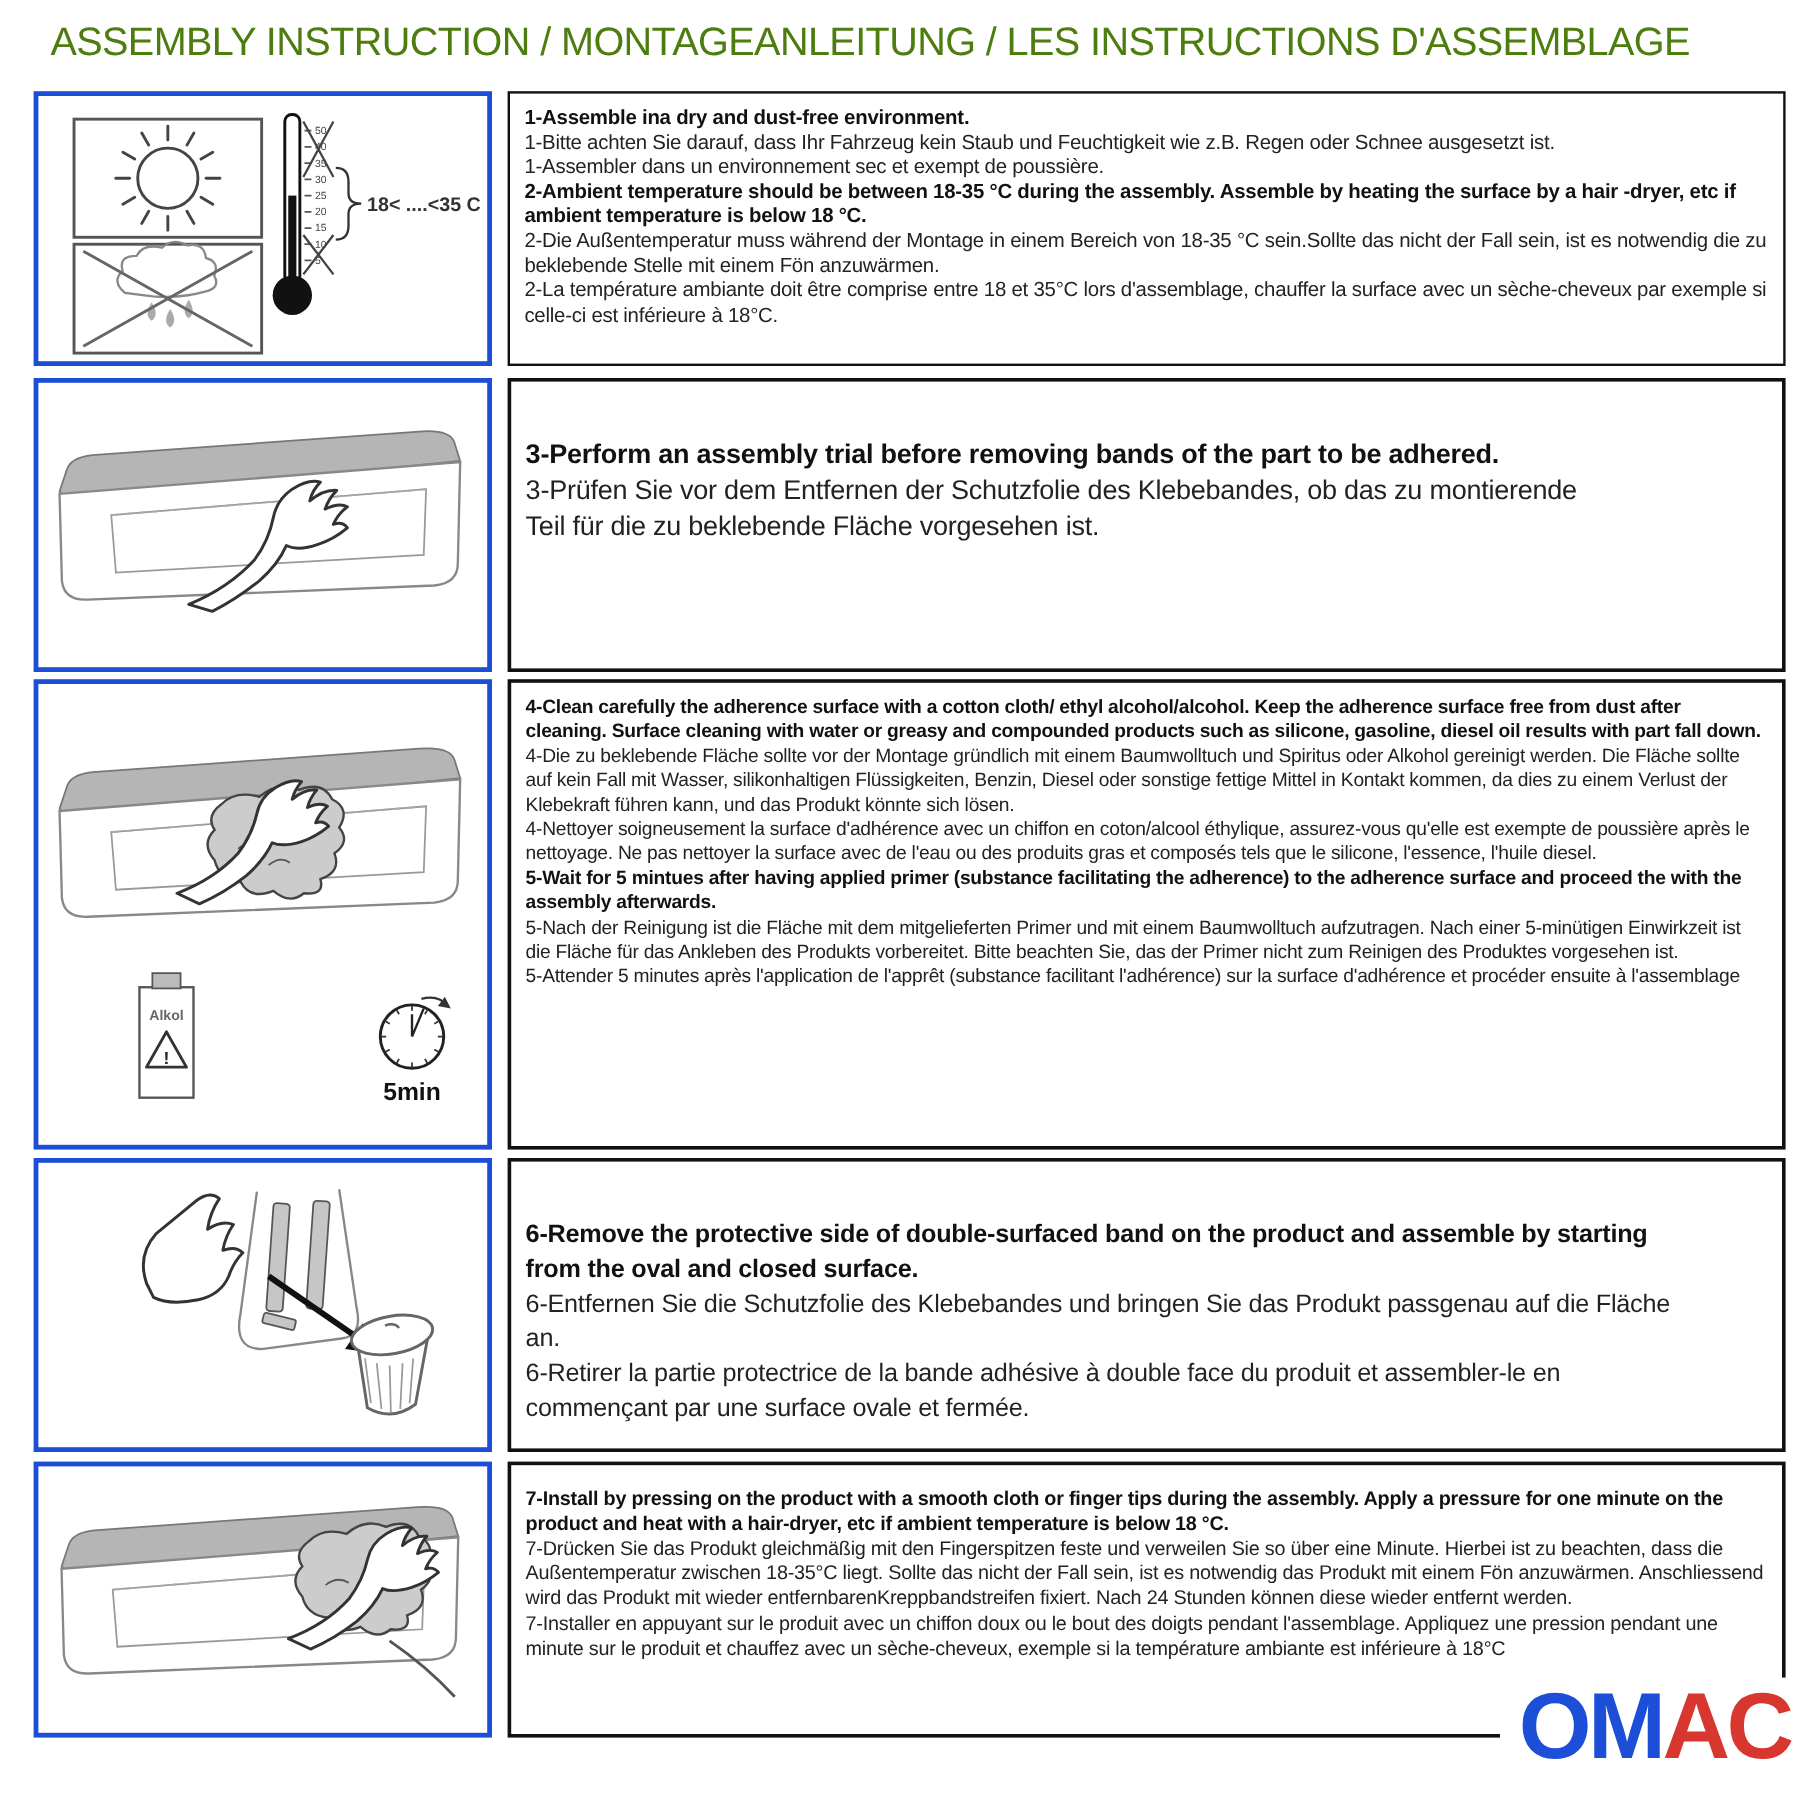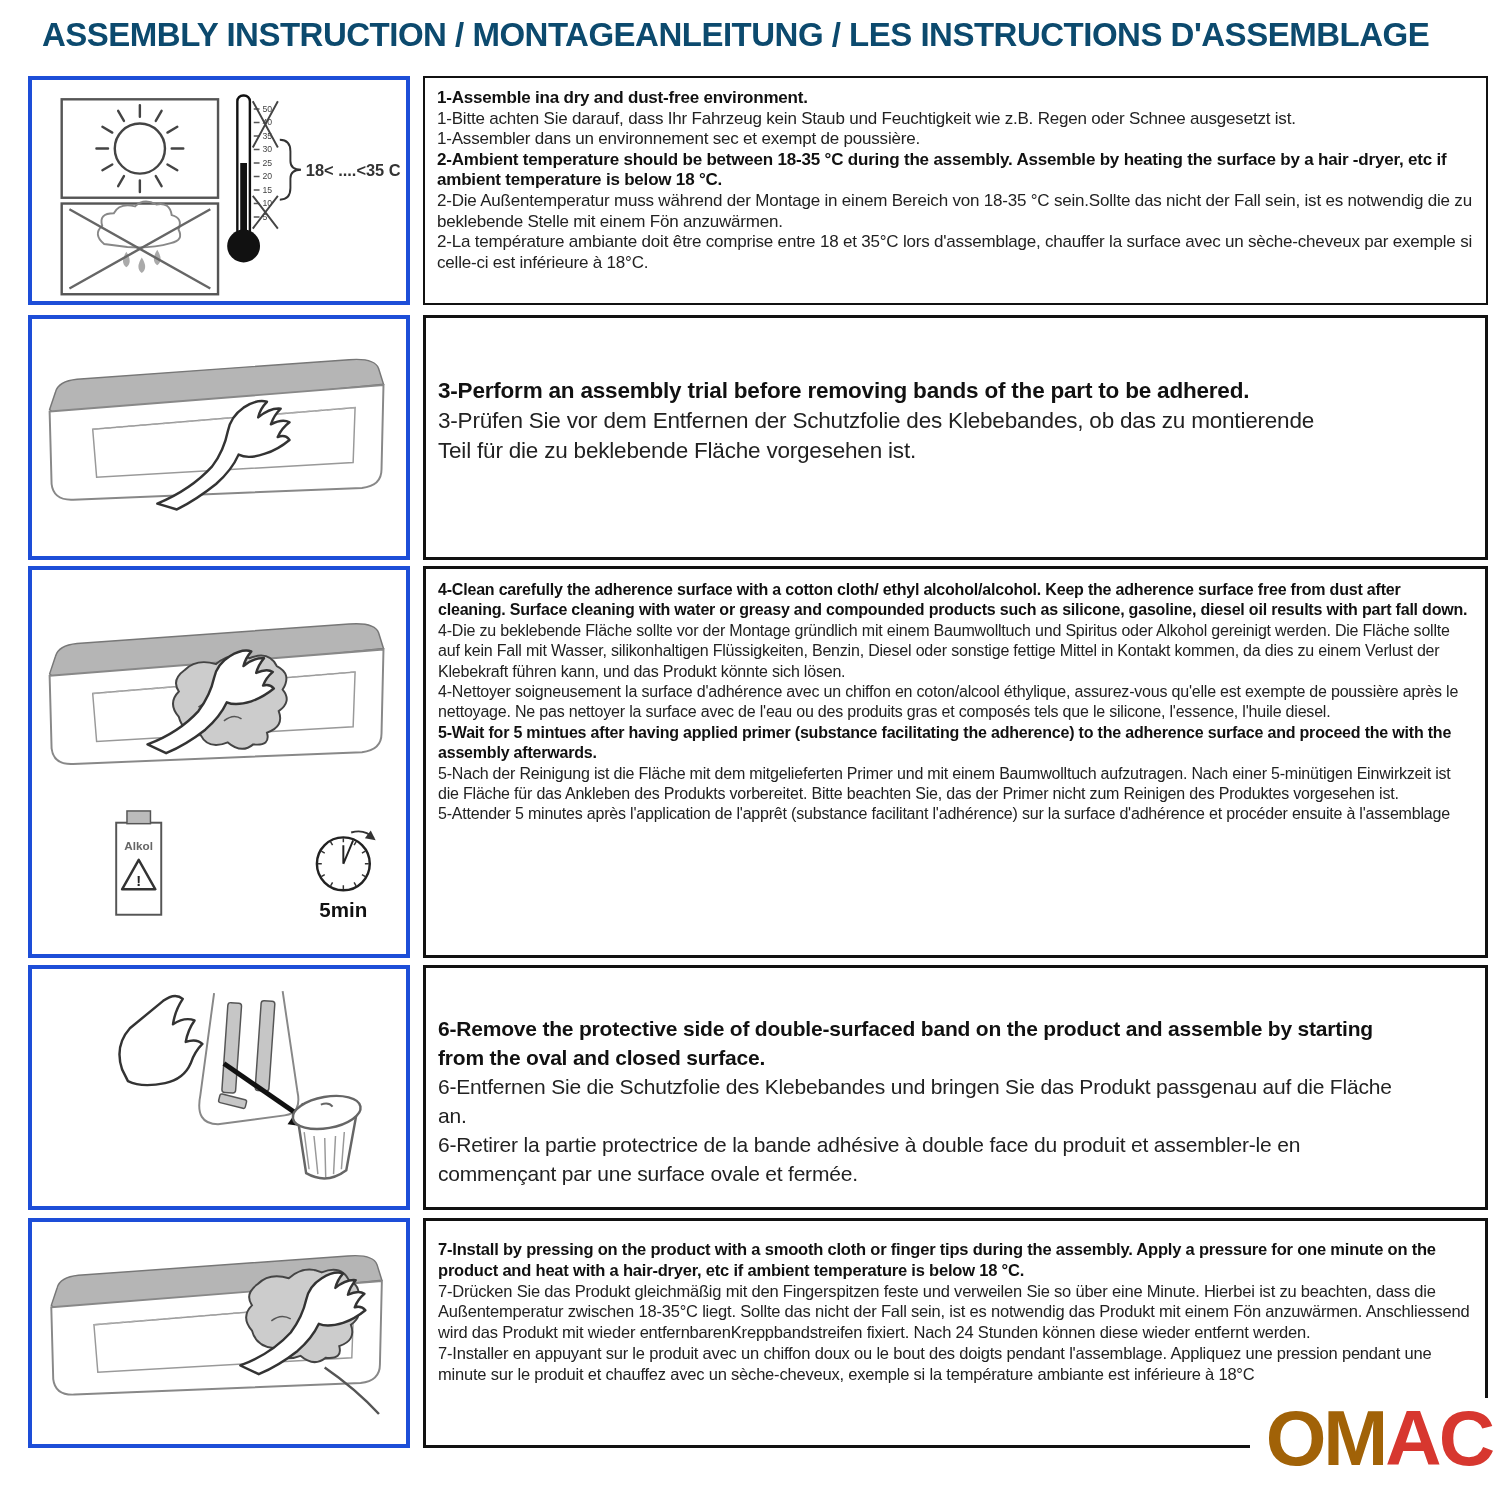--- a/index.html
+++ b/index.html
@@ -1,42 +1,42 @@
 <!DOCTYPE html>
 <html><head>
 <meta charset="utf-8">
 <style>
   html,body{margin:0;padding:0;background:#fff;}
   #page{position:relative;width:1500px;height:1500px;background:#fff;overflow:hidden;
         font-family:"Liberation Sans","DejaVu Sans",sans-serif;color:#1a1a1a;}
-  #title{position:absolute;left:42px;top:16px;width:1430px;font-size:33px;font-weight:700;
-         letter-spacing:-.5px;color:#0c4a6e;white-space:nowrap;}
+  #title{position:absolute;left:42px;top:16px;width:1430px;font-size:33px;font-weight:400;
+         letter-spacing:-.5px;color:#4d7c0f;white-space:nowrap;}
   .row{position:absolute;left:0;width:1500px;}
   .fig-box{position:absolute;left:28px;width:382px;height:100%;box-sizing:border-box;
            border:4px solid #1d4ed8;background:#fff;}
   .fig-box svg{width:100%;height:100%;display:block;}
   .text-box{position:absolute;left:423px;width:1065px;height:100%;box-sizing:border-box;
             border:3px solid #111;background:#fff;overflow:hidden;padding:10px 14px 0 12px;}
   .text-box.thin{border-width:2px;}
   .text-box p{margin:0;color:#222;}
   .text-box p.b{font-weight:700;color:#111;}
   .text-box p.g{}
   .t1 p{font-size:17px;line-height:20.6px;letter-spacing:-.2px;}
-  .t2{padding-top:58px;padding-right:140px;}
+  .t2{padding-top:46px;padding-right:140px;}
   .t2 p{font-size:22.5px;line-height:30px;letter-spacing:-.2px;}
   .t3{padding-top:11px;}
   .t3 p{font-size:16px;line-height:20.4px;letter-spacing:-.2px;}
   .t4{padding-top:46px;padding-right:70px;}
   .t4 p{font-size:21px;line-height:29px;letter-spacing:-.2px;}
   .t5{padding-top:18px;}
   .t5 p{font-size:16.5px;line-height:20.8px;letter-spacing:-.2px;}
   #logo{position:absolute;right:8px;top:1398px;height:84px;background:#fff;padding-left:16px;
         font-weight:700;font-size:78px;line-height:80px;letter-spacing:-3px;
         transform-origin:right top;}
-  #logo .lk{color:#a16207;} #logo .lr{color:#d7372f;}
+  #logo .lk{color:#1d4ed8;} #logo .lr{color:#d7372f;}
 </style>
 </head>
 <body>
 
 <div id="page">
 
   <div id="title">ASSEMBLY INSTRUCTION / MONTAGEANLEITUNG / LES INSTRUCTIONS D'ASSEMBLAGE</div>
 
   <section class="row" style="top:76px;height:229px">
     <div class="fig-box">

